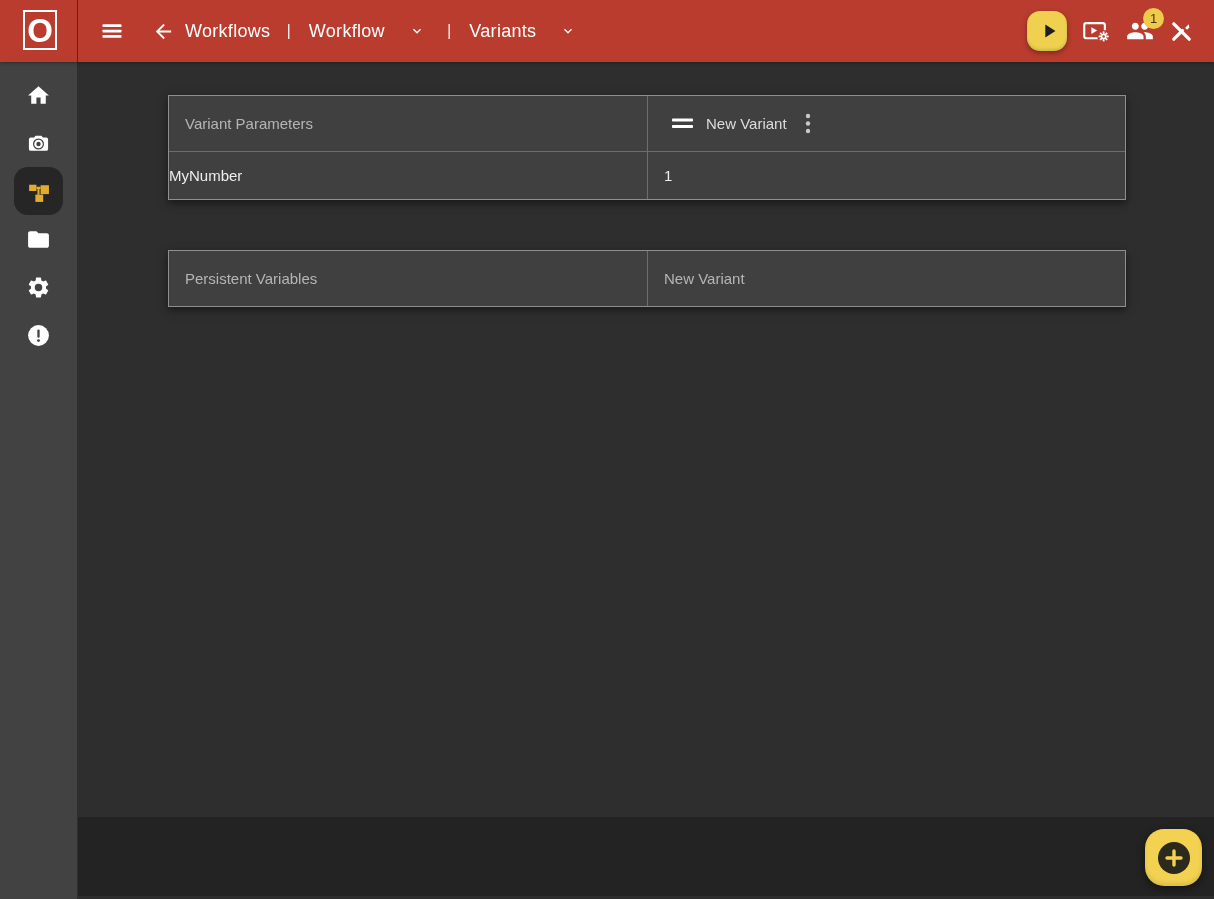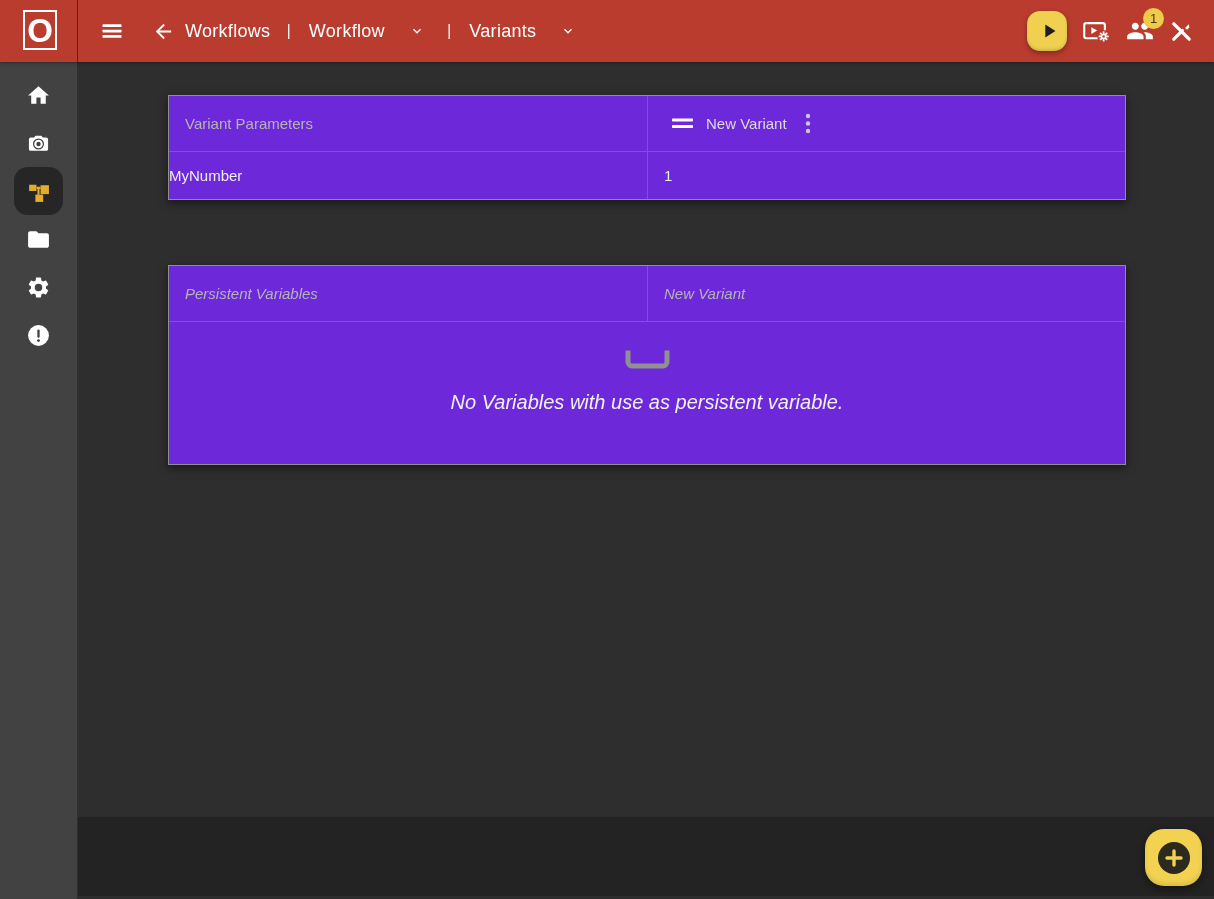--- a/index.html
+++ b/index.html
@@ -41,25 +41,25 @@
   
   .sidebar{position:absolute;top:62px;left:0;width:77px;height:837px;background:#424242;z-index:20;}
   .side-item{
     position:absolute;left:14px;width:49px;height:48px;border-radius:14px;
     display:flex;align-items:center;justify-content:center;cursor:pointer;background:none;border:none;padding:0;
   }
   .side-item.active{background:#262626;}
   
   .main-bg{position:absolute;top:62px;left:77px;width:1137px;height:837px;background:#2e2e2e;z-index:1;}
   .panel{
-    position:absolute;left:168px;width:958px;background:#6d28d9;
+    position:absolute;left:168px;width:958px;background:#404040;
     border:1px solid #8f8f8f;box-shadow:0 3px 8px rgba(0,0,0,.5);z-index:5;
   }
   .panel-1{top:95px;}
-  .panel-2{top:265px;font-style:italic;}
+  .panel-2{top:250px;}
   .thead{display:flex;height:55px;align-items:stretch;}
   .th-left{
     width:479px;border-right:1px solid #6d6d6d;display:flex;align-items:center;
     padding-left:16px;color:#b5b5b5;font-size:15px;
   }
   .th-right{flex:1;display:flex;align-items:center;padding-left:16px;color:#b5b5b5;font-size:15px;}
   .th-right.with-controls{padding-left:24px;color:#dcdcdc;}
   .drag-handle{margin-right:12px;display:flex;cursor:grab;background:none;border:none;padding:0;}
   .kebab-btn{margin-left:14px;display:flex;cursor:pointer;background:none;border:none;padding:2px 4px;}
   .trow{display:flex;height:48px;border-top:1px solid #6d6d6d;align-items:stretch;}
@@ -297,28 +297,20 @@
 
   <section class="panel panel-2">
     <div class="thead">
       <div class="th-left">
         <span>Persistent Variables</span>
       </div>
       <div class="th-right">
         <span>New Variant</span>
       </div>
     </div>
-    <div class="empty-body">
-      <span class="empty-tray" style="display:flex;">
-        <svg width="45" height="20" viewBox="0 0 45 20">
-          <path d="M3 0.5 V12 a4 4 0 0 0 4 4 H38 a4 4 0 0 0 4 -4 V0.5" fill="none" stroke="#909090" stroke-width="5"></path>
-        </svg>
-      </span>
-      <span class="empty-text">No Variables with use as persistent variable.</span>
-    </div>
   </section>
 
   <div class="bottombar"></div>
 
   <button class="fab">
     <span class="fab-inner">
       <svg width="18" height="18" viewBox="0 0 18 18">
         <path d="M9 2 V16 M2 9 H16" stroke="#f2d250" stroke-width="3.4" stroke-linecap="round"></path>
       </svg>
     </span>

